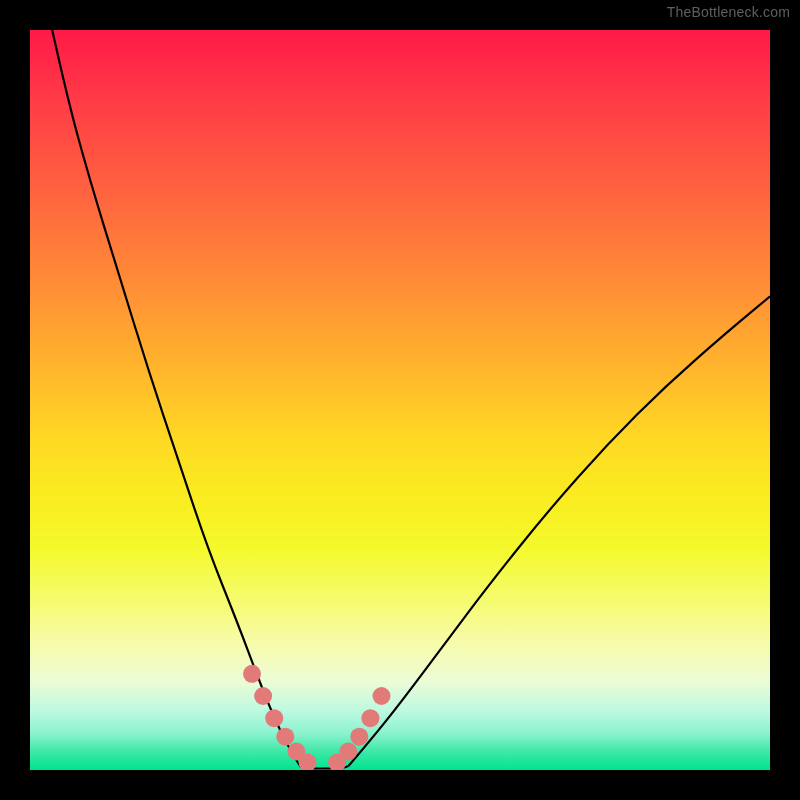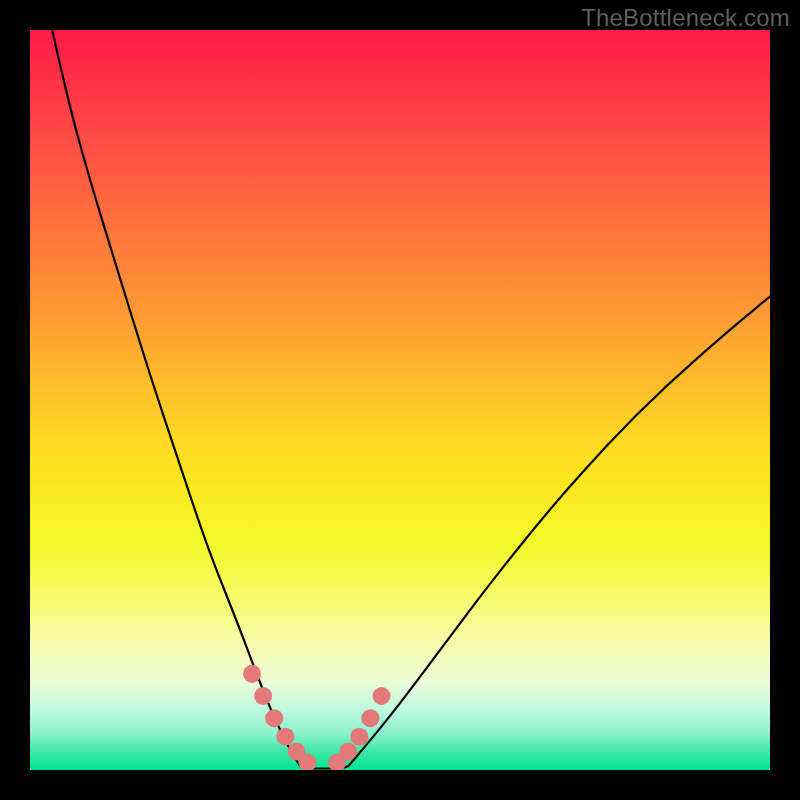--- a/index.html
+++ b/index.html
@@ -46,21 +46,21 @@
     left: 0;
     top: 0;
     width: 740px;
     height: 740px;
   }
   .watermark {
     position: absolute;
     top: 4px;
     right: 10px;
     color: #5f5f5f;
-    font-size: 24px;
+    font-size: 14px;
     font-weight: 500;
     letter-spacing: 0.2px;
   }
 </style>
 </head>
 <body>
 
 <div class="wrap">
   <div class="watermark">TheBottleneck.com</div>
 

